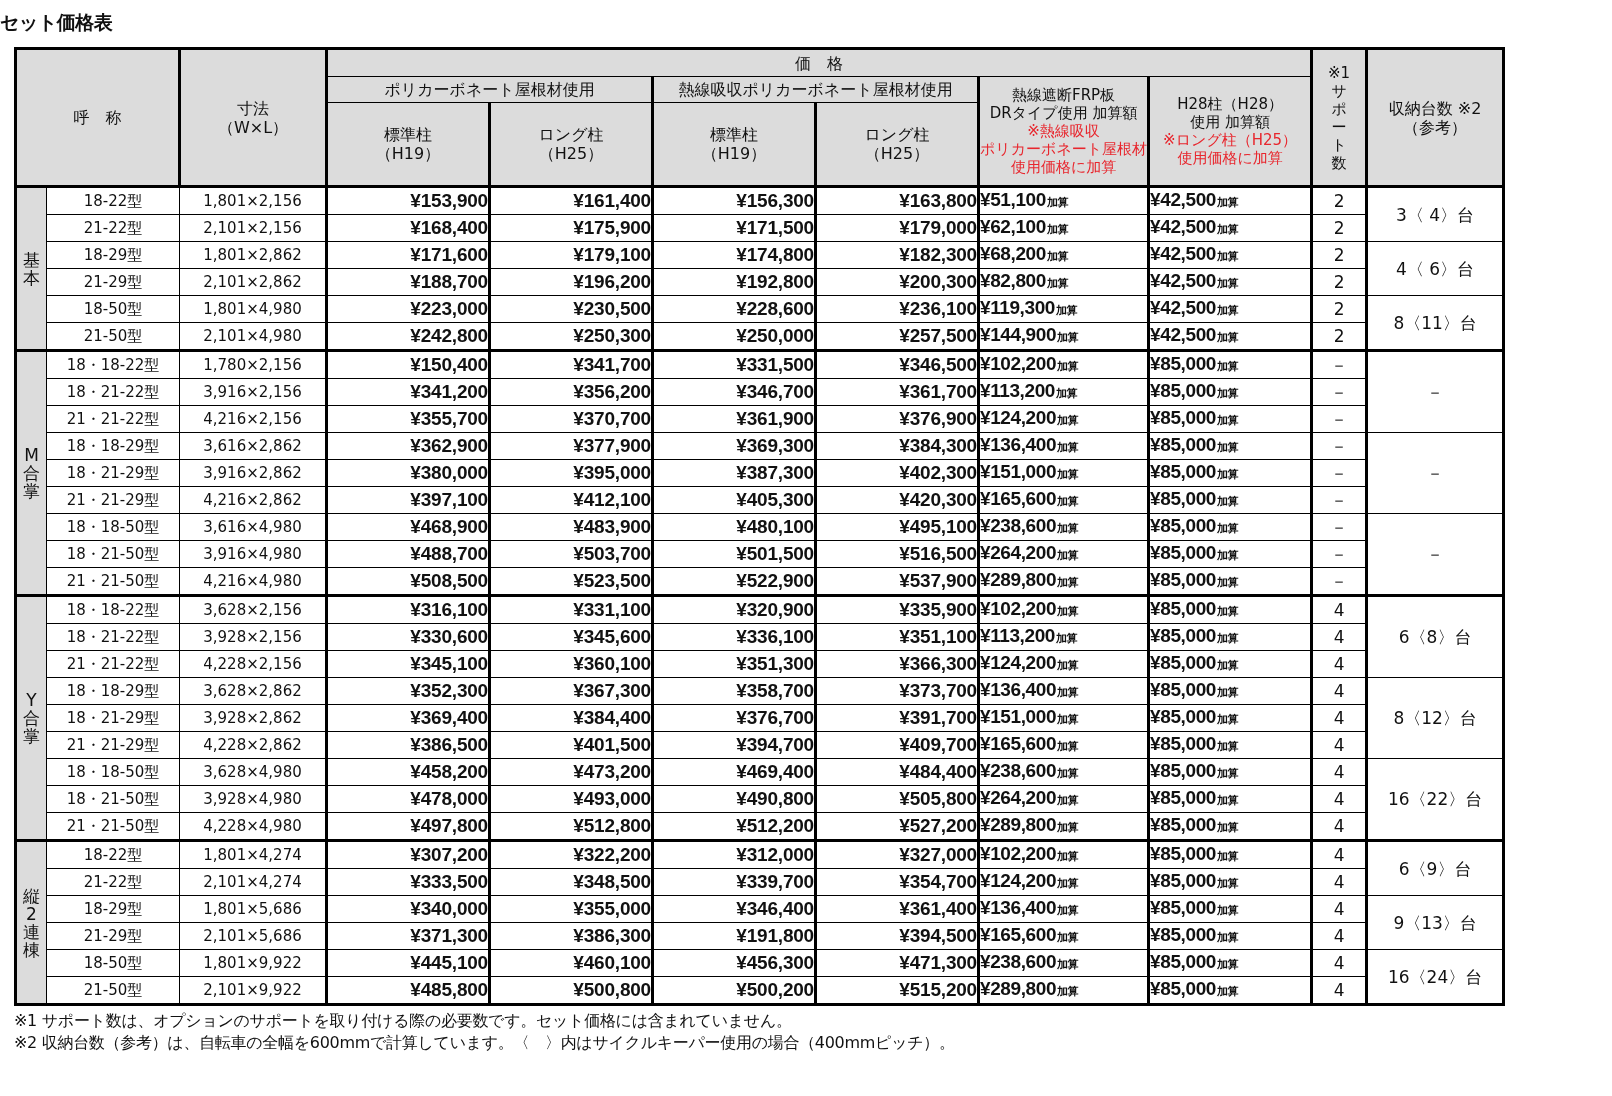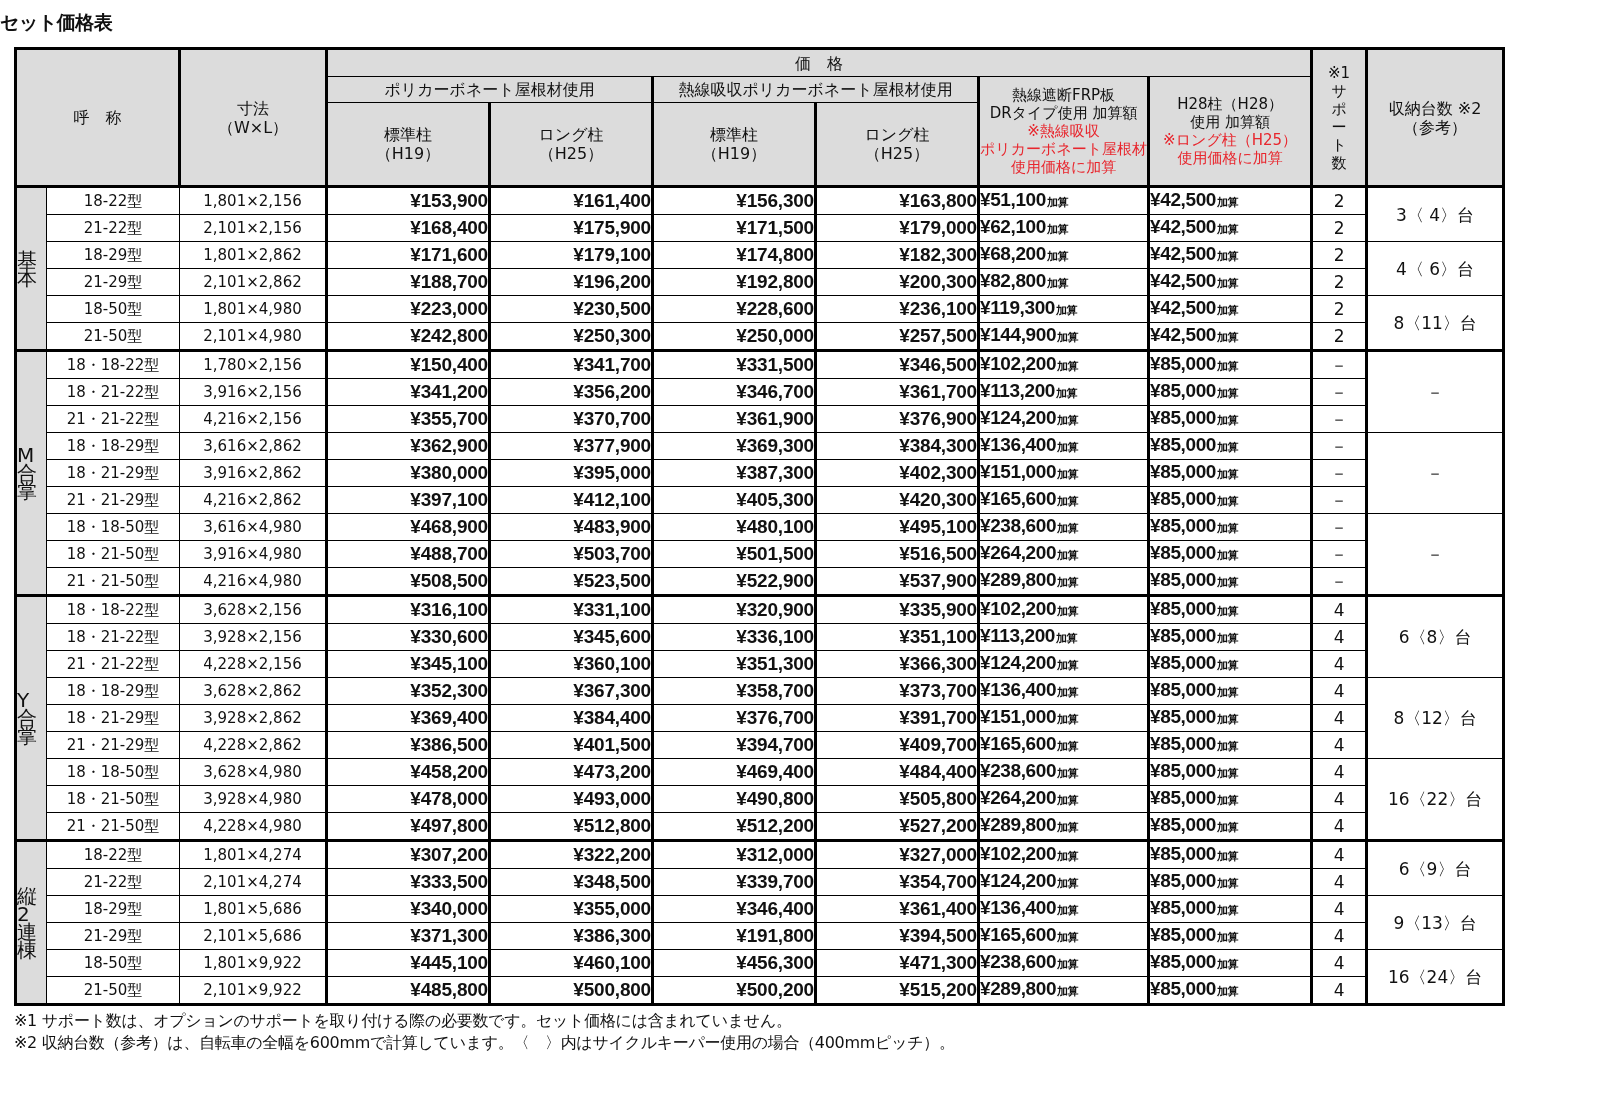--- a/index.html
+++ b/index.html
@@ -19,21 +19,21 @@
   table.price td, table.price th {
     border: 1px solid #000; padding: 0; overflow: hidden; white-space: nowrap;
   }
   th { background: #dcdcdc; font-weight: normal; font-size: 16px; line-height: 19px; text-align: center; vertical-align: middle; }
   th.small { font-size: 15px; line-height: 18px; }
   .red { color: #e8262d; }
   .thickR { border-right: 3px solid #000 !important; }
   .thickT td { border-top: 3px solid #000 !important; }
   .thickB { border-bottom: 3px solid #000 !important; }
   td { height: 26px; font-size: 17px; line-height: 24px; }
-  td.group { background: #dcdcdc; text-align: left; vertical-align: middle; font-size: 20px; line-height: 18px; white-space: normal; margin-top: 20px; }
+  td.group { background: #dcdcdc; text-align: center; vertical-align: middle; font-size: 17px; line-height: 18px; white-space: normal; margin-top: 20px; }
   td.name, td.size { text-align: center; color: #111; font-size: 15px; }
   td.price { text-align: right; font-family: "Liberation Sans", sans-serif; font-weight: bold; font-size: 19px; padding-right: 3px; letter-spacing: -0.2px; }
   td.add { text-align: left; font-family: "Liberation Sans", sans-serif; font-weight: bold; font-size: 19px; padding-right: 4px; letter-spacing: -0.4px; }
   td.add .suffix { font-size: 11px; font-weight: bold; margin-left: 1px; letter-spacing: -0.5px; }
   td.sup { text-align: center; font-size: 17px; }
   td.cap { text-align: center; padding-right: 4px; font-size: 17px; vertical-align: middle; }
   .vtext { display: inline-block; width: 18px; word-break: break-all; white-space: normal; line-height: 18px; }
   .notes { position: absolute; left: 14px; top: 1010px; font-size: 16px; line-height: 22px; letter-spacing: -0.3px; }
 </style>
 </head>

